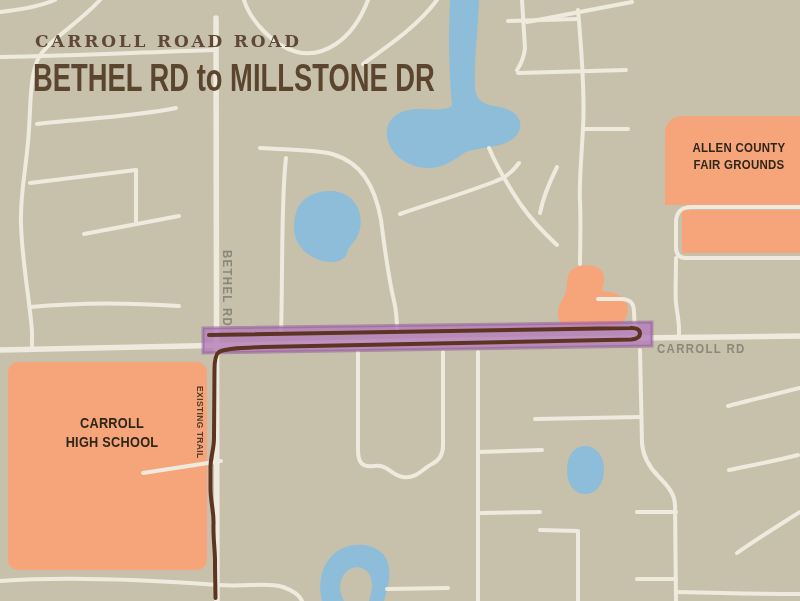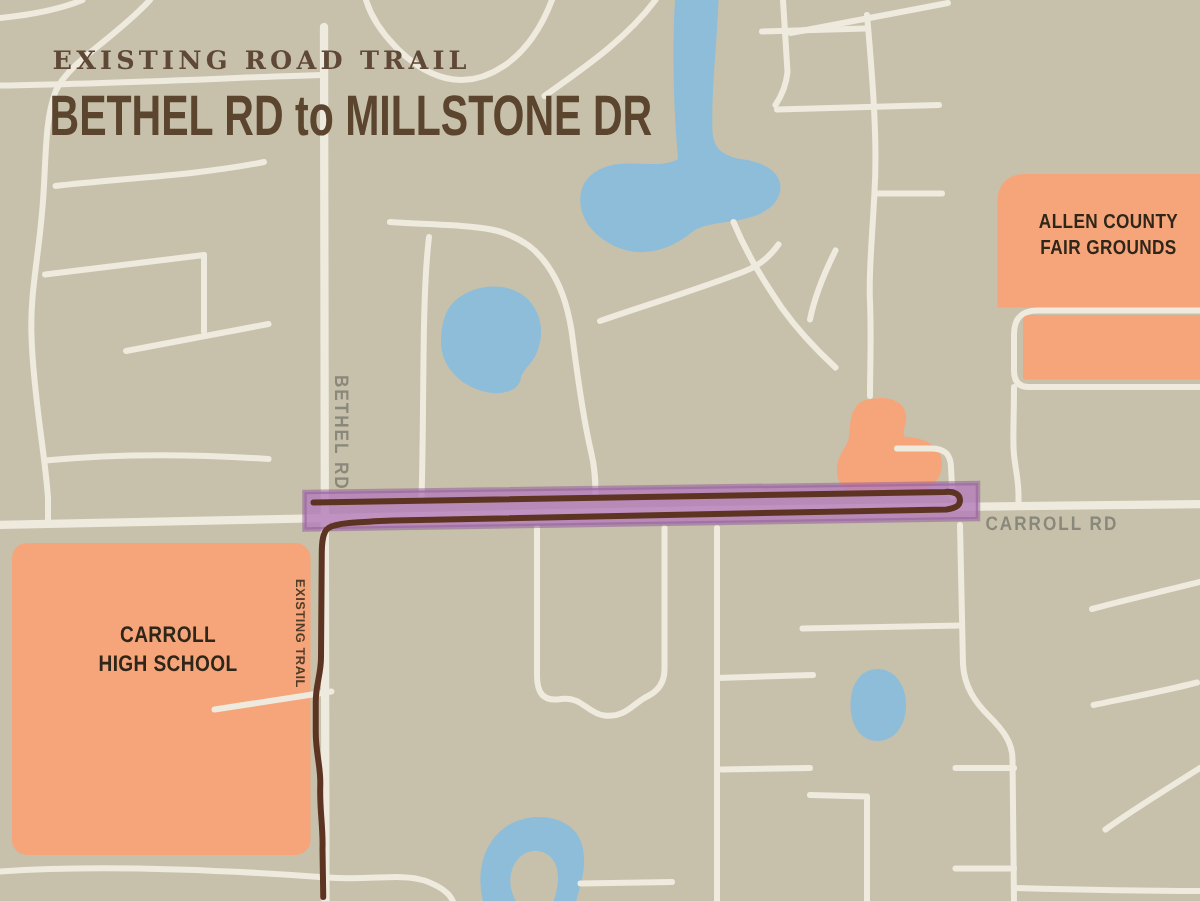--- a/index.html
+++ b/index.html
@@ -115,15 +115,15 @@
         <text class="area-lbl" text-anchor="middle" transform="translate(112,428) scale(0.85,1)">CARROLL</text>
         <text class="area-lbl" text-anchor="middle" transform="translate(112,447) scale(0.85,1)">HIGH SCHOOL</text>
       </g>
       <g>
         <text class="fair-lbl" text-anchor="middle" transform="translate(739,152) scale(0.85,1)">ALLEN COUNTY</text>
         <text class="fair-lbl" text-anchor="middle" transform="translate(739,169) scale(0.85,1)">FAIR GROUNDS</text>
       </g>
     </g>
   </svg>
 
-  <div class="eyebrow">EXISTING ROAD TRAIL</div>
+  <div class="eyebrow">CARROLL ROAD ROAD</div>
   <div class="maintitle">BETHEL RD to MILLSTONE DR</div>
 </div>
 
 </body></html>

